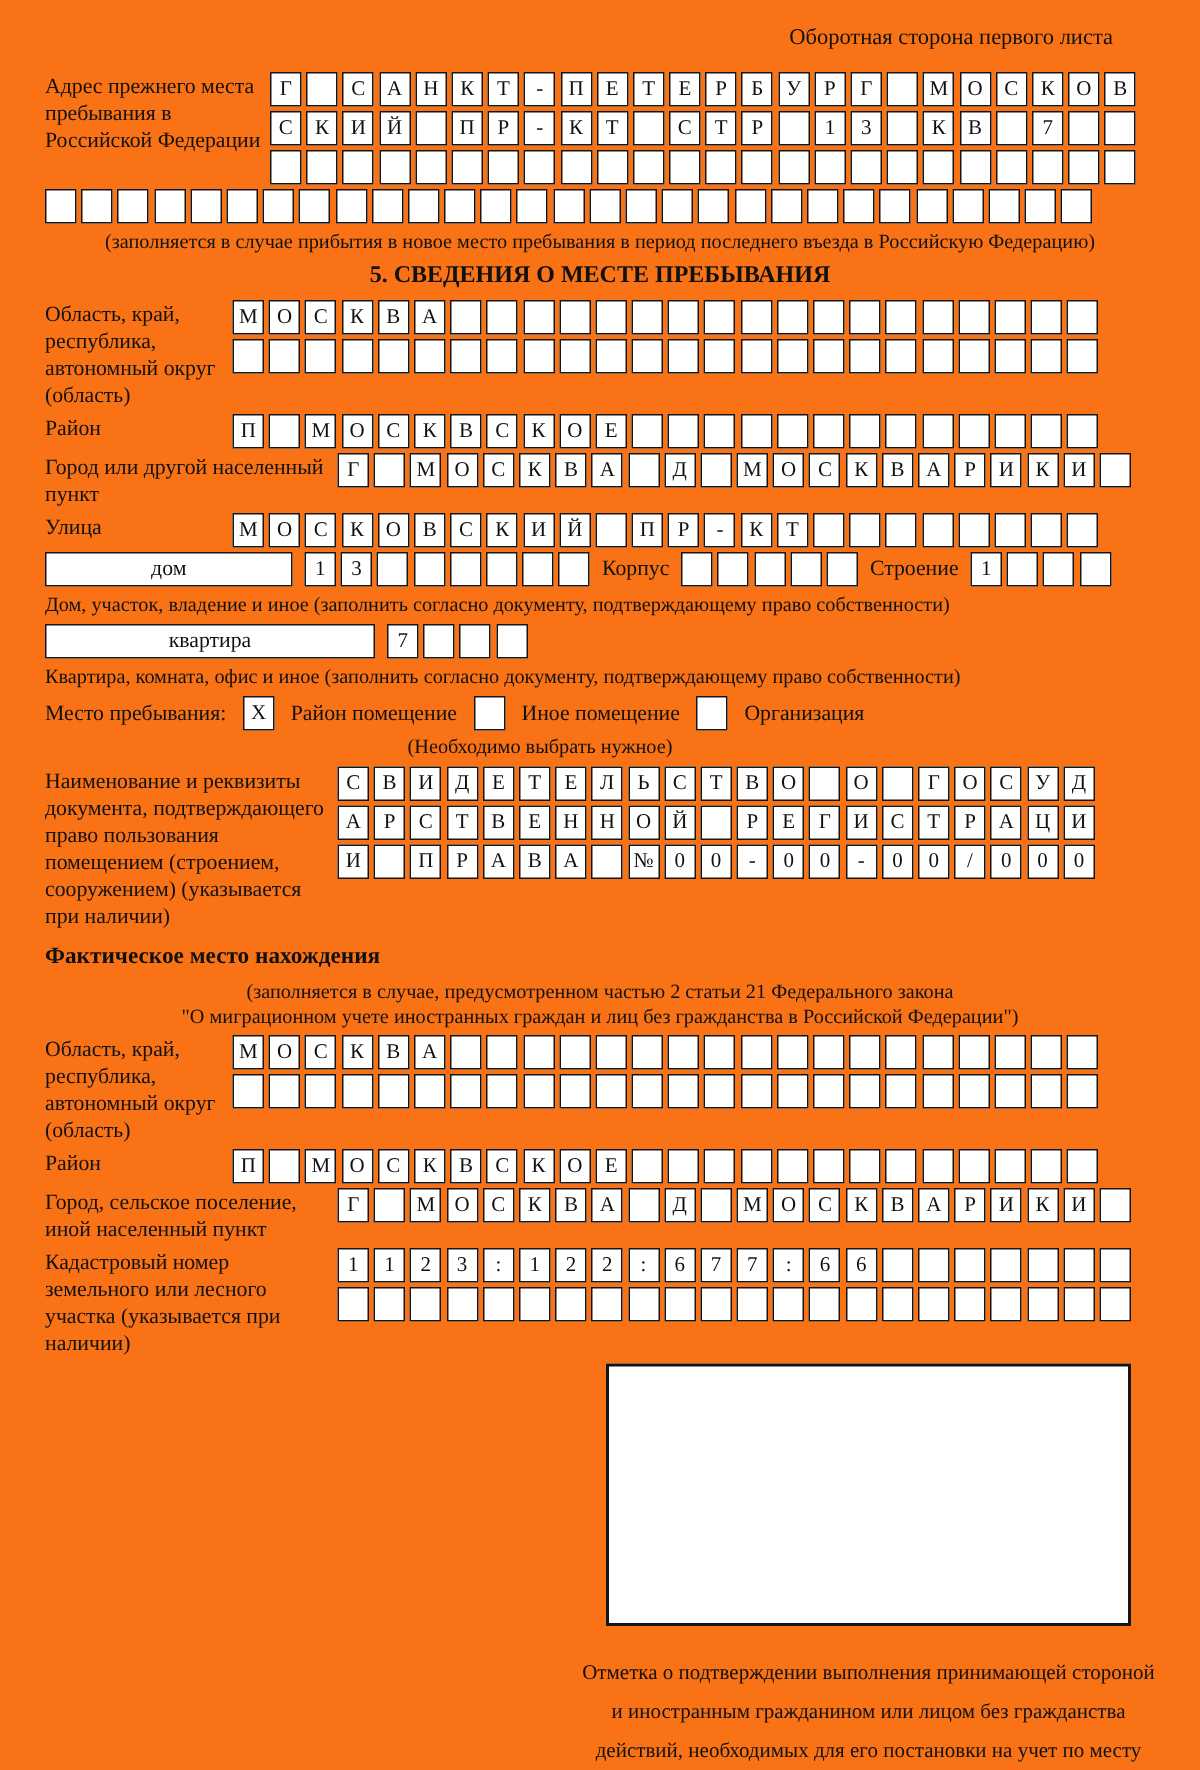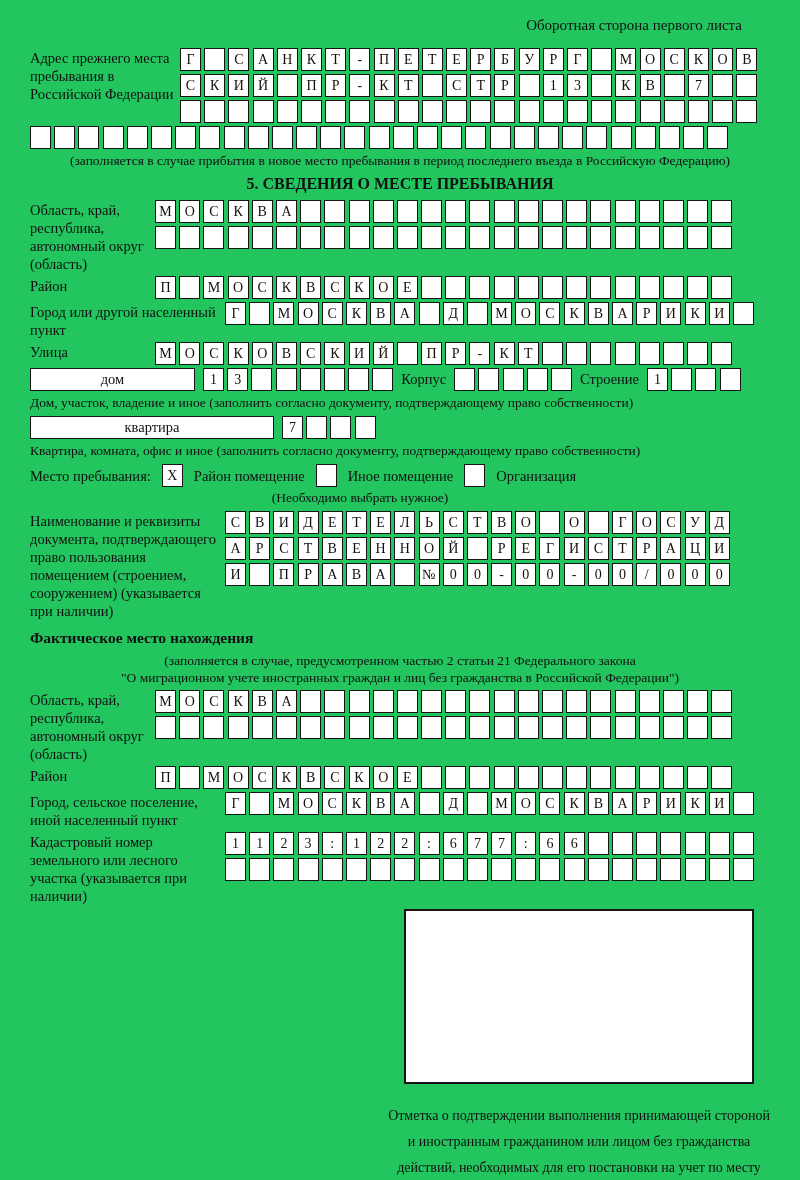--- a/index.html
+++ b/index.html
@@ -1,18 +1,18 @@
 <!DOCTYPE html>
 <html><head>
 <meta charset="utf-8">
 <style>
   html,body{margin:0;padding:0;background:#ffffff;}
   .page{
     position:relative;width:800px;height:1180px;box-sizing:border-box;
-    padding:16px 30px 0 30px;overflow:hidden;background:#22c55e;color:#111;
+    padding:16px 30px 0 30px;overflow:hidden;background:#f97316;color:#111;
     font-family:"Liberation Serif","DejaVu Serif",serif;
   }
   .header-note{text-align:right;font-size:15px;line-height:18px;margin-bottom:14px;padding-right:28px;}
   .form-row{display:flex;align-items:flex-start;margin-bottom:3px;}
   .row-label{flex:0 0 auto;font-size:14.5px;line-height:18px;padding-top:1px;}
   .w150{width:150px;}
   .w125{width:125px;}
   .w195{width:195px;}
   .rows-stack{flex:1 1 auto;}
   .rows-stack .boxes + .boxes{margin-top:3px;}
@@ -23,21 +23,21 @@
     font-size:14px;line-height:1;background:#fff;
   }
   .caption{font-size:13.5px;line-height:17px;margin:2px 0 5px 0;}
   .center{text-align:center;}
   .section-title{font-size:16px;font-weight:bold;text-align:center;margin:3px 0 7px 0;line-height:19px;}
   .labelbox{
     box-sizing:border-box;border:1.8px solid #151515;height:23px;display:flex;
     align-items:center;justify-content:center;font-size:14.5px;flex:0 0 auto;background:#fff;
   }
   .lb165{width:165px;margin-right:8px;}
-  .lb205{width:244px;margin-right:8px;}
+  .lb205{width:220px;margin-right:8px;}
   .inline-label{font-size:14.5px;line-height:23px;margin:0 8px;flex:0 0 auto;}
   .place-row{display:flex;align-items:center;gap:11px;margin:4px 0 0 0;}
   .plabel{font-size:14.5px;line-height:18px;}
   .choose-note{font-size:13.5px;line-height:17px;margin:2px 0 5px 180px;width:300px;text-align:center;}
   .fact-title{font-size:15.5px;font-weight:bold;text-align:left;margin:8px 0 5px 0;line-height:19px;}
   .fact-caption{font-size:13.5px;line-height:17px;text-align:center;}
   .fact-caption-wrap{margin-bottom:4px;}
   .stamp-wrap{margin-left:358px;width:382px;margin-top:4px;}
   .stamp-box{width:350px;height:175px;border:2px solid #151515;box-sizing:border-box;margin:0 auto;background:#fff;}
   .stamp-caption{font-size:14px;line-height:26px;text-align:center;margin-top:19px;}

